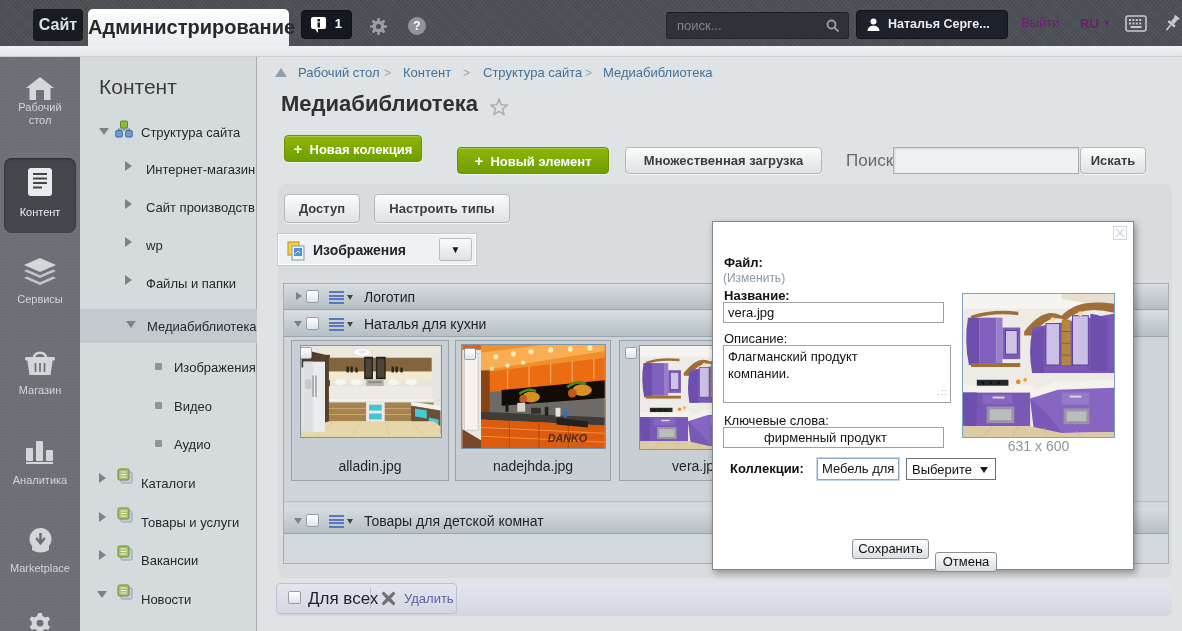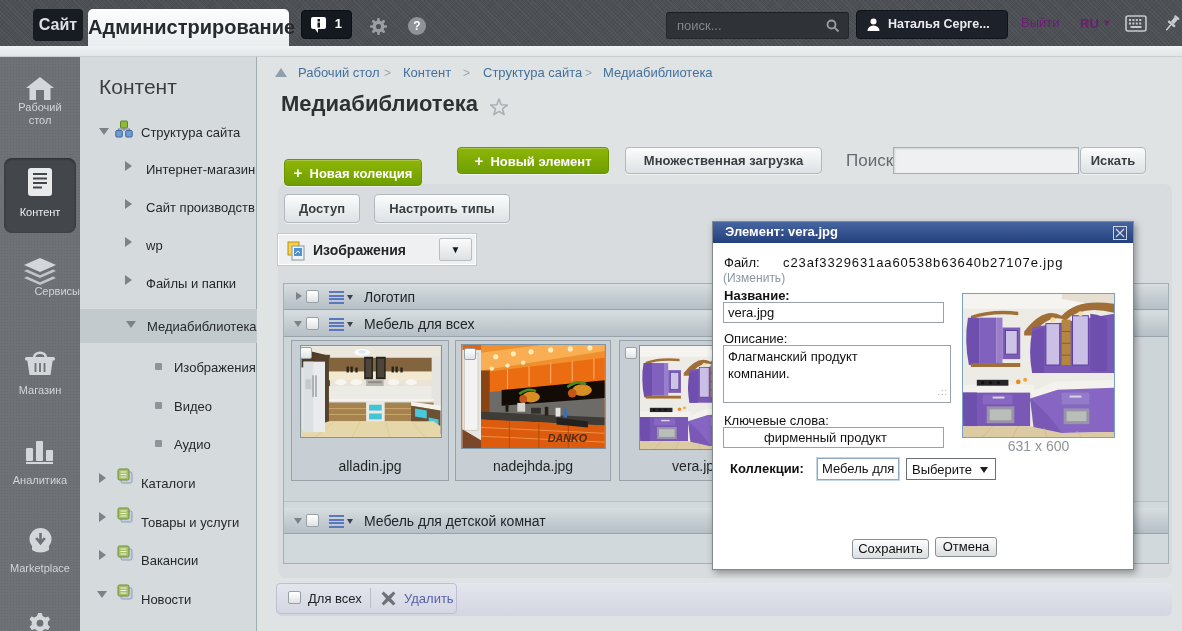--- a/index.html
+++ b/index.html
@@ -170,21 +170,21 @@
   <svg class="abs" style="left:27px;top:110px" width="26" height="30" viewBox="0 0 26 30">
     <rect x="1" y="1" width="24" height="28" rx="3" fill="#e8eaeb"></rect>
     <path d="M6 7 h14 M6 11.5 h14 M6 16 h14 M6 20.5 h9" stroke="#43474c" stroke-width="2.2"></path>
   </svg>
   <div class="sbitem" style="top:149px;color:#eceeef;">Контент</div>
   <svg class="abs" style="left:24px;top:201px" width="32" height="28" viewBox="0 0 32 28">
     <path d="M16 0 L32 7 L16 14 L0 7 Z" fill="#d4d7d9"></path>
     <path d="M3 11.5 L0 13 L16 20 L32 13 L29 11.5 L16 17.3 Z" fill="#c3c6c9"></path>
     <path d="M3 18.5 L0 20 L16 27 L32 20 L29 18.5 L16 24.3 Z" fill="#c3c6c9"></path>
   </svg>
-  <div class="sbitem" style="top:228px;text-align:right;">Сервисы</div>
+  <div class="sbitem" style="top:236px;">Сервисы</div>
   <svg class="abs" style="left:25px;top:292px" width="30" height="28" viewBox="0 0 30 28">
     <path d="M9 9 C9 2 21 2 21 9" fill="none" stroke="#d4d7d9" stroke-width="2.6"></path>
     <path d="M2 9 L28 9 L25.5 26 L4.5 26 Z" fill="#d4d7d9"></path>
     <rect x="0" y="8" width="30" height="3.4" rx="1.5" fill="#d4d7d9"></rect>
     <path d="M10.5 14 v9 M15 14 v9 M19.5 14 v9" stroke="#6e7277" stroke-width="1.8"></path>
   </svg>
   <div class="sbitem" style="top:327px;">Магазин</div>
   <svg class="abs" style="left:26px;top:381px" width="28" height="26" viewBox="0 0 28 26">
     <rect x="0" y="10" width="7" height="13" rx="1" fill="#d4d7d9"></rect>
     <rect x="10" y="3" width="7" height="20" rx="1" fill="#d4d7d9"></rect>
@@ -273,21 +273,21 @@
   <span class="bc" style="left:226px">Структура сайта</span>
   <span class="bcsep" style="left:328px">&gt;</span>
   <span class="bc" style="left:346px">Медиабиблиотека</span>
   <div class="abs" id="pagetitle">Медиабиблиотека</div>
   <svg class="abs" style="left:233px;top:41px" width="18" height="18" viewBox="0 0 18 18">
     <path d="M9 1 L11.2 6.7 L17.3 7 L12.5 10.8 L14.1 16.7 L9 13.3 L3.9 16.7 L5.5 10.8 L0.7 7 L6.8 6.7 Z" fill="none" stroke="#a9b0b5" stroke-width="1.6" stroke-linejoin="round"></path>
   </svg>
 
   <div class="abs" id="panel"></div>
 
-  <div class="btn-green" style="left:27px;top:102px;width:138px;"><b style="font-size:15px;">+</b>&nbsp;&nbsp;Новая колекция</div>
+  <div class="btn-green" style="left:27px;top:78px;width:138px;"><b style="font-size:15px;">+</b>&nbsp;&nbsp;Новая колекция</div>
   <div class="btn-green" style="left:200px;top:90px;width:152px;"><b style="font-size:15px;">+</b>&nbsp;&nbsp;Новый элемент</div>
   <div class="btn-gray" style="left:368px;top:90px;width:197px;">Множественная загрузка</div>
   <div class="abs" style="left:589px;top:90px;height:27px;line-height:27px;font-size:17px;color:#666b70;">Поиск:</div>
   <div class="abs" style="left:636px;top:90px;width:186px;height:27px;background:#eef0f1;border:1px solid #a7adb2;box-shadow:inset 1px 1px 2px rgba(0,0,0,.12);"></div>
   <div class="btn-gray" style="left:823px;top:90px;width:66px;">Искать</div>
 
   <div class="btn-gray" style="left:27px;top:137px;width:76px;height:29px;line-height:27px;">Доступ</div>
   <div class="btn-gray" style="left:117px;top:137px;width:136px;height:29px;line-height:27px;">Настроить типы</div>
 
   <div class="abs" id="drop">
@@ -317,21 +317,21 @@
     <div class="secbar" style="top:27px">
       <i class="arr-d" style="left:10px;top:10px;border-top-width:6px;border-left-width:4.5px;border-right-width:4.5px;"></i>
       <span class="cb" style="left:22px;top:6px;"></span>
       <span class="menuicon" style="left:45px;top:7px;">
           <i style="top:0"></i>
           <i style="top:3.6px"></i>
           <i style="top:7.2px"></i>
           <i style="top:10.8px"></i>
         </span>
       <i class="arr-d" style="left:63px;top:11px;border-top-width:5px;border-left-width:3.8px;border-right-width:3.8px;border-top-color:#3d424d;"></i>
-      <span class="txt">Мебель для всех</span>
+      <span class="txt">Наталья для кухни</span>
     </div>
     <div class="abs" id="expanded">
       <div class="tile" style="left:7px;">
         <svg class="timg" style="left:8px;top:4px" width="142" height="93" viewBox="0 0 142 93">
           <rect width="142" height="93" fill="#e9e3d8"></rect>
           <rect width="142" height="13" fill="#ece7dd"></rect>
           <ellipse cx="62" cy="6.5" rx="8" ry="3.5" fill="#fbfcfd"></ellipse>
           <ellipse cx="62" cy="6" rx="4" ry="1.8" fill="#dfe8f2"></ellipse>
           <polygon points="0,3 28,10 28,20 0,22" fill="#4e3c29"></polygon>
           <rect x="13" y="9" width="16" height="75" fill="#54402b"></rect>
@@ -483,43 +483,41 @@
     <div class="secbar" style="top:224px">
       <i class="arr-d" style="left:10px;top:10px;border-top-width:6px;border-left-width:4.5px;border-right-width:4.5px;"></i>
       <span class="cb" style="left:22px;top:6px;"></span>
       <span class="menuicon" style="left:45px;top:7px;">
           <i style="top:0"></i>
           <i style="top:3.6px"></i>
           <i style="top:7.2px"></i>
           <i style="top:10.8px"></i>
         </span>
       <i class="arr-d" style="left:63px;top:11px;border-top-width:5px;border-left-width:3.8px;border-right-width:3.8px;border-top-color:#3d424d;"></i>
-      <span class="txt">Мебель для детской комнат</span>
+      <span class="txt">Товары для детской комнат</span>
     </div>
   </div>
 
   <div class="abs" id="footer"></div>
   <div class="abs" id="footbox"></div>
   <span class="cb" style="left:31px;top:534px;"></span>
-  <span class="abs" style="left:51px;top:526px;height:31px;line-height:31px;font-size:13px;color:#202327;">Для всех</span>
+  <span class="abs" style="left:51px;top:526px;height:31px;line-height:31px;font-size:17px;color:#202327;">Для всех</span>
   <span class="abs" style="left:113px;top:531px;width:1px;height:20px;background:#b9bdc8;"></span>
   <svg class="abs" style="left:124px;top:534px" width="15" height="15" viewBox="0 0 15 15">
     <path d="M2.6 0.6 L7.5 5 L12.4 0.6 L14.4 2.6 L10 7.5 L14.4 12.4 L12.4 14.4 L7.5 10 L2.6 14.4 L0.6 12.4 L5 7.5 L0.6 2.6 Z" fill="#6e7276"></path>
   </svg>
   <span class="abs" style="left:147px;top:526px;height:31px;line-height:31px;font-size:13px;color:#5b60a8;">Удалить</span>
 </div>
 
 <div class="abs" id="modal">
-  <div id="mtitle">Элемент: vera.jpg</div>
   <svg class="abs" style="right:6px;top:4px" width="14" height="14" viewBox="0 0 14 14">
     <rect x="0.5" y="0.5" width="13" height="13" fill="none" stroke="#ccd4e0" stroke-width="1"></rect>
     <path d="M3 3 L11 11 M11 3 L3 11" stroke="#ccd4e0" stroke-width="1.3"></path>
   </svg>
-  <span class="mlabel" style="left:11px;top:33px;font-weight:normal;">Файл:</span>
-  <span class="mlabel" style="left:70px;top:33px;letter-spacing:0.9px;">c23af3329631aa60538b63640b27107e.jpg</span>
+  <span class="mlabel" style="left:11px;top:33px;font-weight:bold;">Файл:</span>
   <span class="abs" style="left:10px;top:49px;font-size:12px;color:#8b97a3;">(Изменить)</span>
   <span class="mlabel" style="left:11px;top:66px;font-weight:bold;">Название:</span>
   <div class="minput" style="left:10px;top:80px;width:221px;height:21px;">vera.jpg</div>
   <span class="mlabel" style="left:11px;top:109px;">Описание:</span>
   <div class="minput" style="left:10px;top:123px;width:228px;height:58px;line-height:17px;">Флагманский продукт<br>компании.
     <span class="abs" style="right:2px;bottom:1px;font-size:9px;color:#9aa1a8;letter-spacing:1px;">.::</span>
   </div>
   <span class="mlabel" style="left:11px;top:191px;">Ключевые слова:</span>
   <div class="minput" style="left:10px;top:205px;width:221px;height:21px;padding-left:40px;">фирменный продукт</div>
   <span class="mlabel" style="left:17px;top:239px;font-weight:bold;">Коллекции:</span>
@@ -568,14 +566,14 @@
       <rect x="100" y="100" width="28" height="12" fill="#937bc9"></rect>
       <rect x="108" y="103" width="12" height="2" fill="#d9d5e4"></rect>
       <rect x="102" y="116" width="26" height="16" fill="#9992ab"></rect>
       <rect x="105" y="119" width="20" height="10" fill="#b9beb8"></rect>
       <polygon points="0,134 68,134 100,141 153,140 153,145 0,145" fill="#dccaa3"></polygon>
       <path d="M20 145 L30 134 M50 145 L56 134 M85 145 L82 136 M120 145 L115 139" stroke="#cbb890" stroke-width="0.8"></path>
     </svg>
   </div>
   <div class="abs" style="left:249px;top:216px;width:153px;text-align:center;font-size:14px;color:#8e9499;">631 x 600</div>
   <div class="mbtn" style="left:139px;top:317px;width:77px;">Сохранить</div>
-  <div class="mbtn" style="left:222px;top:315px;width:62px;">Отмена</div>
+  <div class="mbtn" style="left:222px;top:330px;width:62px;">Отмена</div>
 </div>
 
 </body></html>

